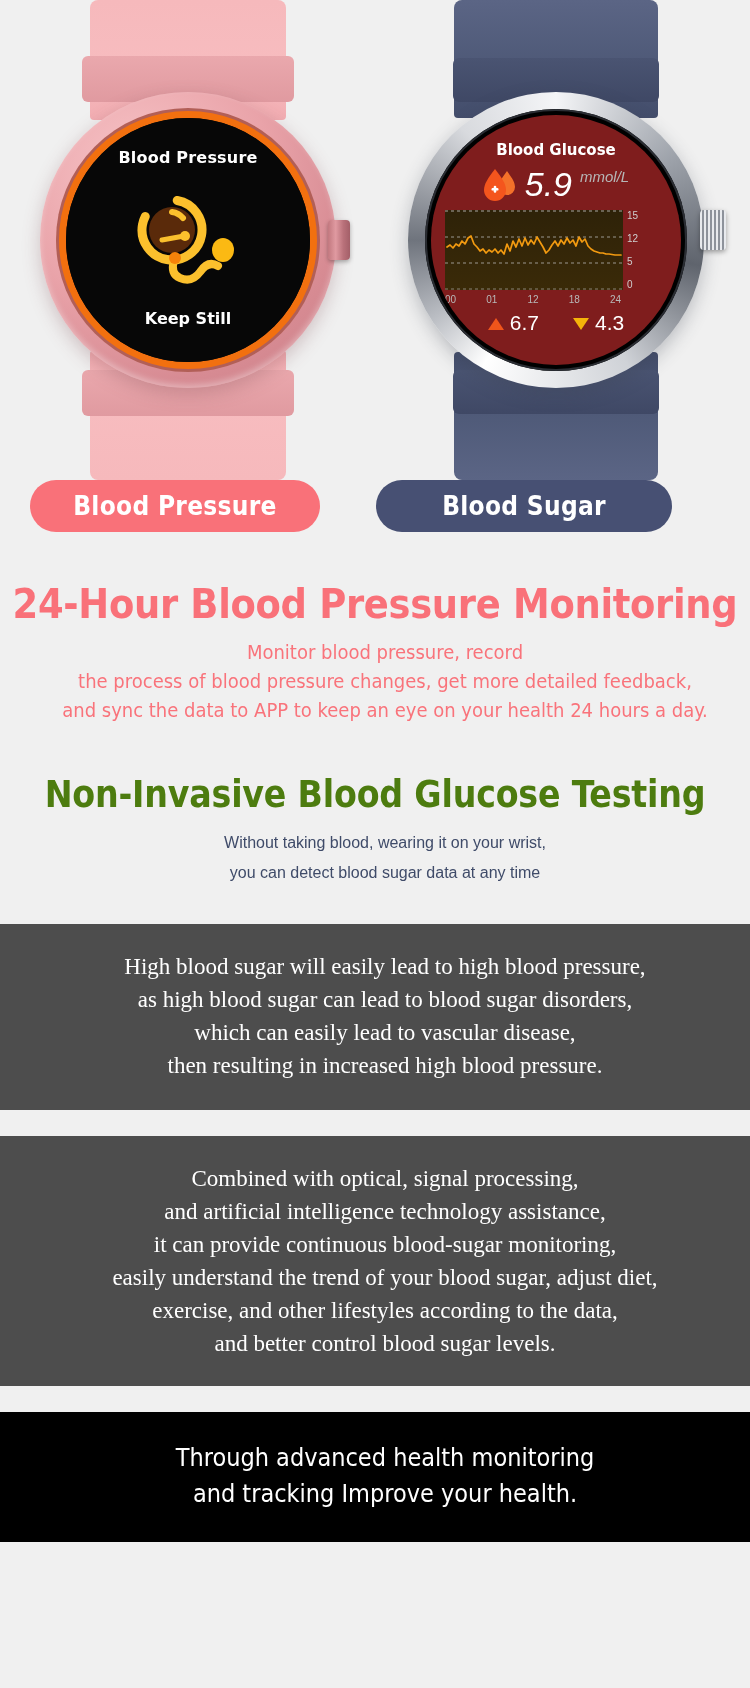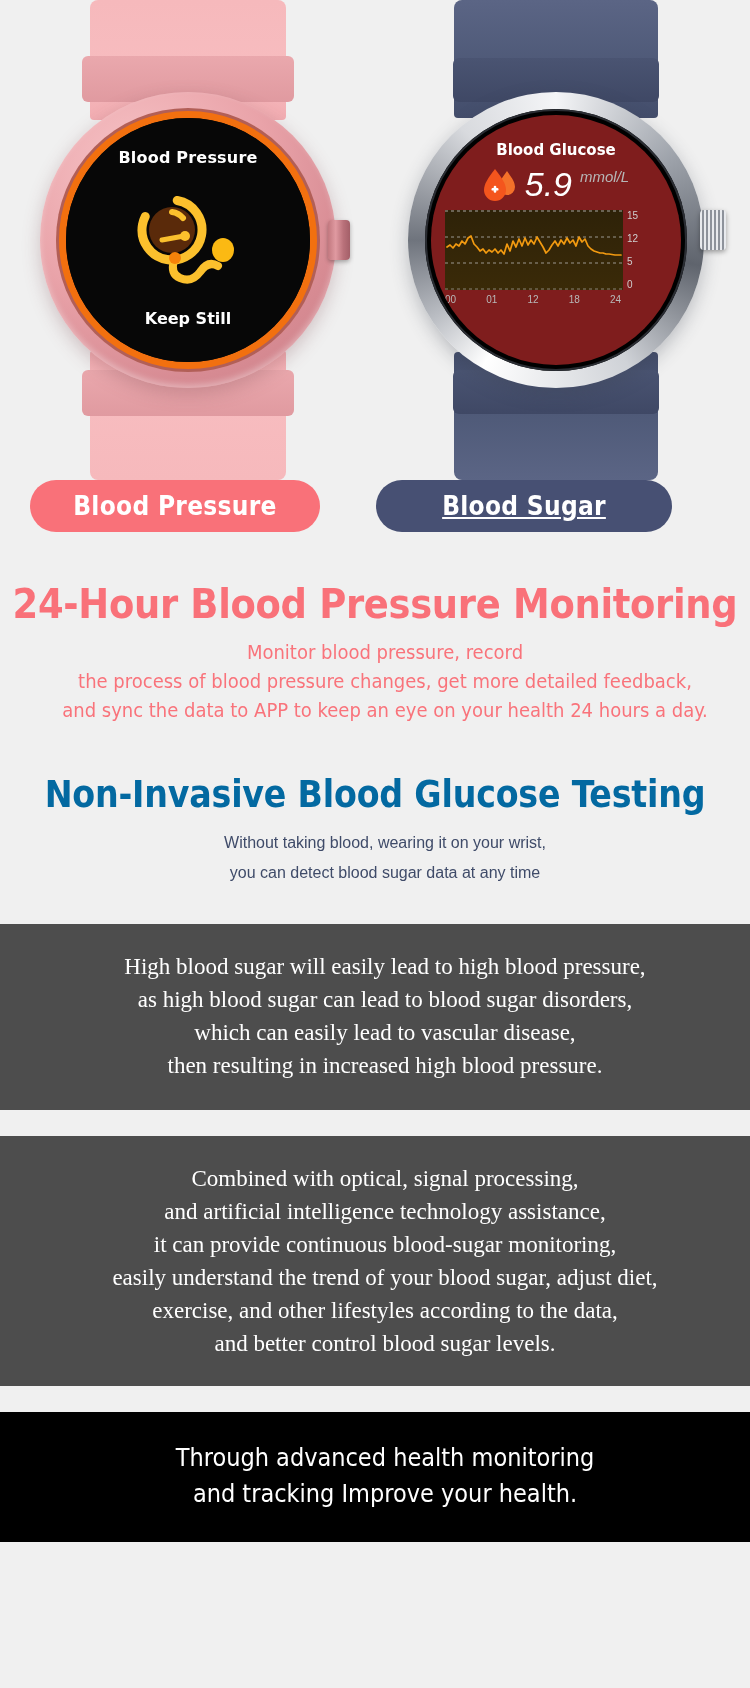--- a/index.html
+++ b/index.html
@@ -164,35 +164,35 @@
 
   
   .pills{position:relative;height:78px;}
   .pill{
     position:absolute;top:0;height:52px;line-height:52px;
     border-radius:26px;text-align:center;color:#fff;
     font-family:"DejaVu Sans Condensed","DejaVu Sans",sans-serif;
     font-weight:bold;font-size:26px;letter-spacing:0.3px;
   }
   .pill-bp{left:30px;width:290px;background:#f97179;}
-  .pill-bs{left:376px;width:296px;background:#475073;text-decoration:underline;}
+  .pill-bs{left:376px;width:296px;background:#475073;}
 
   
   .sec{text-align:center;}
   .h-coral{
     color:#f97179;font-size:41px;font-weight:bold;letter-spacing:-0.3px;
     font-family:"DejaVu Sans Condensed","DejaVu Sans",sans-serif;
     margin:8px;padding:0;
   }
   .p-coral{
     color:#f9737b;font-size:20px;line-height:29px;margin:10px 0 0 0;
     font-family:"DejaVu Sans Condensed","DejaVu Sans",sans-serif;
   }
   .h-navy{
-    color:#0369a1;font-size:37px;font-weight:bold;letter-spacing:-0.2px;
+    color:#4d7c0f;font-size:37px;font-weight:bold;letter-spacing:-0.2px;
     font-family:"DejaVu Sans Condensed","DejaVu Sans",sans-serif;
     margin:0;padding:0;
   }
   .p-navy{
     color:#3f4b69;font-size:16px;line-height:30px;margin:12px 0 0 0;
     font-family:"Liberation Sans",sans-serif;
   }
 
   
   .panel{
@@ -298,20 +298,28 @@
         </div>
 
         <div class="bg-xaxis">
           <span>00</span>
           <span>01</span>
           <span>12</span>
           <span>18</span>
           <span>24</span>
         </div>
 
+        <div class="bg-foot">
+          <span>
+            <i class="tri-up"></i><span>6.7</span>
+          </span>
+          <span>
+            <i class="tri-dn"></i><span>4.3</span>
+          </span>
+        </div>
 
       </div>
     </div>
   </div>
 
   <div class="pills">
     <div class="pill pill-bp">Blood Pressure</div>
     <div class="pill pill-bs">Blood Sugar</div>
   </div>
 

